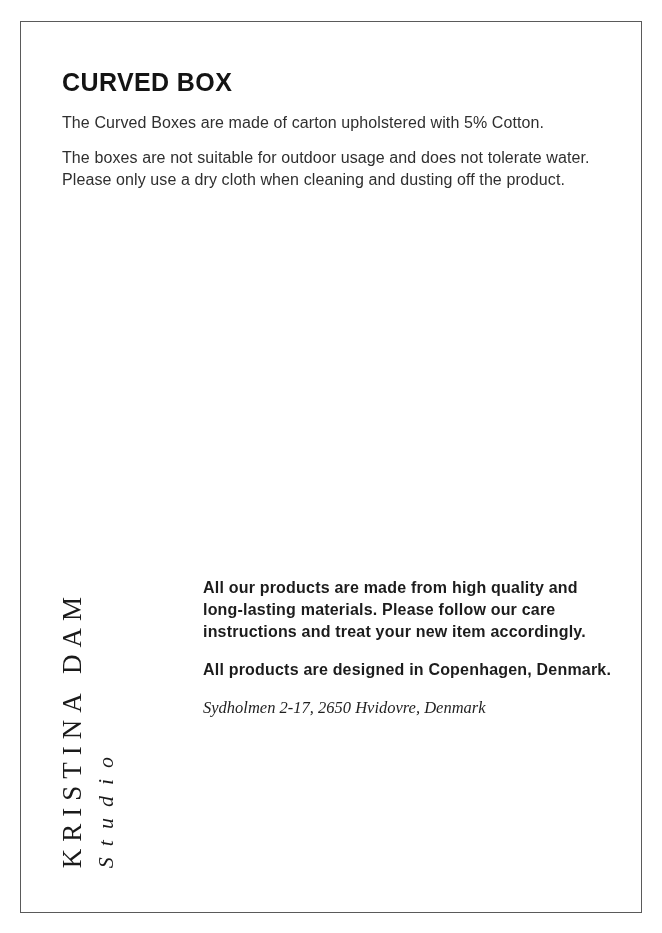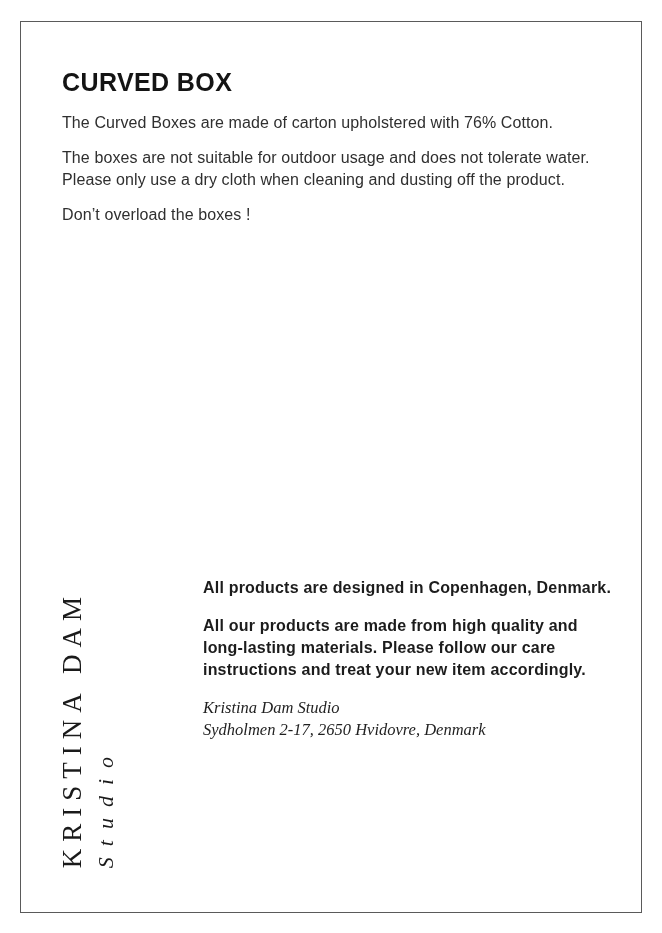--- a/index.html
+++ b/index.html
@@ -110,35 +110,33 @@
 </head>
 <body>
 
 <div class="page">
 
   <div class="frame"></div>
 
   <h1 class="title">CURVED BOX</h1>
 
   <div class="body-text">
-    <p>The Curved Boxes are made of carton upholstered with 76% Cotton.</p>
+    <p>The Curved Boxes are made of carton upholstered with 5% Cotton.</p>
     <p>The boxes are not suitable for outdoor usage and does not tolerate water.
 Please only use a dry cloth when cleaning and dusting off the product.</p>
-    <p>Don’t overload the boxes !</p>
   </div>
 
   <div class="logo">
     <span class="logo-brand">KRISTINA DAM</span>
     <span class="logo-sub">Studio</span>
   </div>
 
   <div class="footer-text">
-    <p class="bold-para">All products are designed in Copenhagen, Denmark.</p>
     <p class="bold-para">All our products are made from high quality and
 long-lasting materials. Please follow our care
 instructions and treat your new item accordingly.</p>
+    <p class="bold-para">All products are designed in Copenhagen, Denmark.</p>
     <div class="address-block">
-      <div>Kristina Dam Studio</div>
       <div>Sydholmen 2-17, 2650 Hvidovre, Denmark</div>
     </div>
   </div>
 
 </div>
 
 </body></html>

